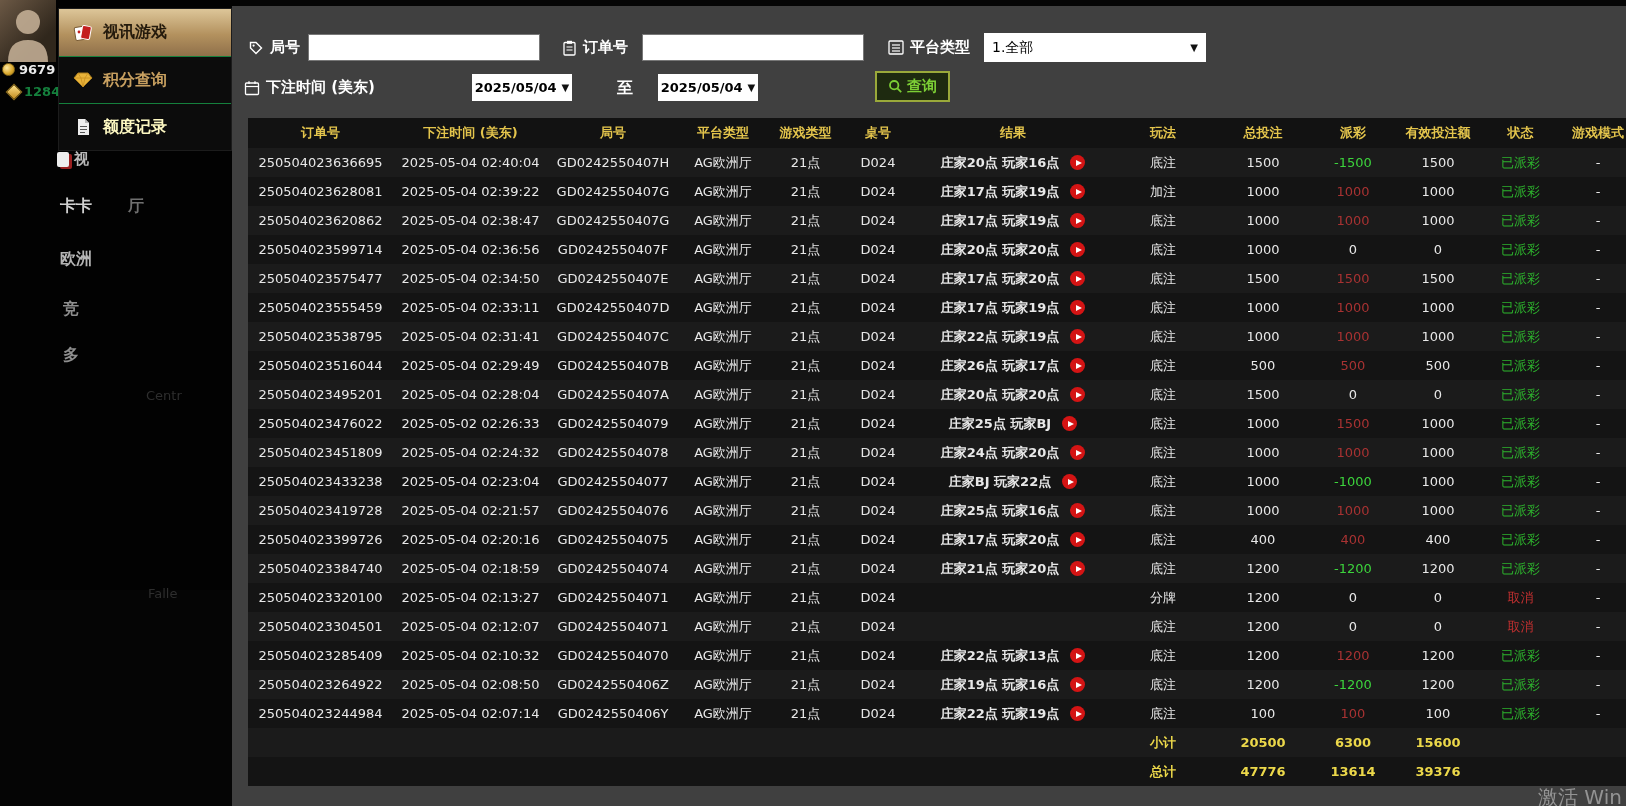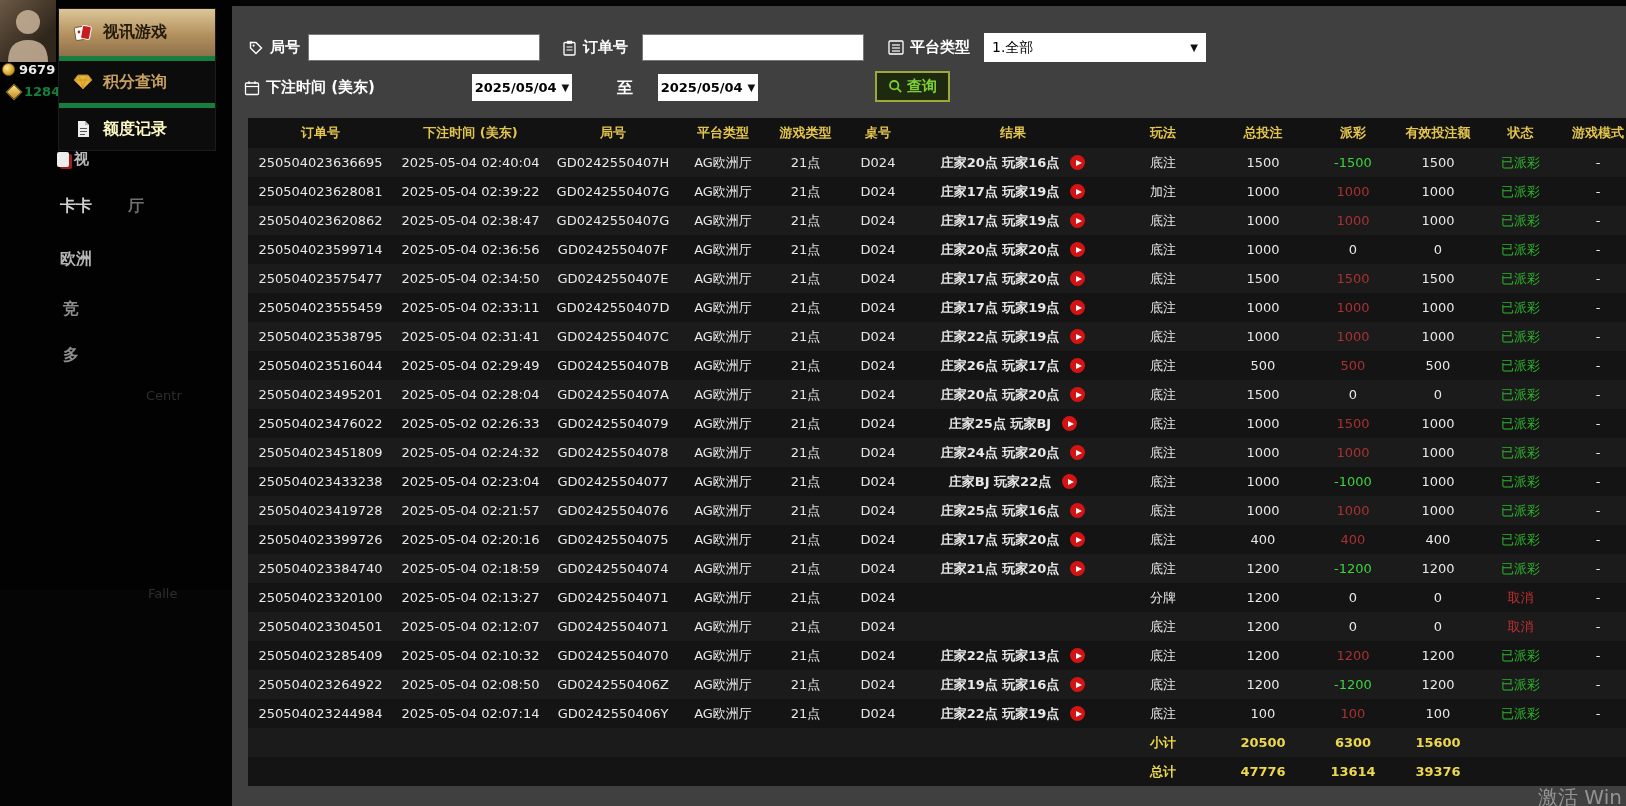--- a/index.html
+++ b/index.html
@@ -28,23 +28,23 @@
   .frag-kaka { left:60px; top:196px; color:#cfcfcf; font-size:16px; }
   .frag-ting { left:128px; top:196px; color:#6f6f6f; font-size:16px; }
   .frag-ouzhou { left:60px; top:249px; color:#b5b5b5; font-size:16px; }
   .frag-jing { left:63px; top:299px; color:#8e8e8e; font-size:16px; }
   .frag-duo { left:63px; top:345px; color:#8e8e8e; font-size:16px; }
   .faint { position:absolute; color:#2e2e2e; font-size:13px; }
   .faint-1 { left:146px; top:388px; }
   .faint-2 { left:148px; top:586px; }
 
   
-  .sidebar { position:absolute; left:58px; top:8px; width:158px; background:#0c0c0c; border:1px solid #1c1c1c; }
+  .sidebar { position:absolute; left:58px; top:8px; width:174px; background:#0c0c0c; border:1px solid #1c1c1c; }
   .side-item { height:47px; display:flex; align-items:center; padding-left:13px; gap:9px;
-    font-size:16px; font-weight:bold; cursor:pointer; border-top:5px solid #15803d; background:#0c0c0c; }
+    font-size:16px; font-weight:bold; cursor:pointer; border-top:1px solid #15803d; background:#0c0c0c; }
   .side-item:first-child { border-top:none; }
   .side-item.active { background:linear-gradient(180deg,#ddc699 0%,#b3915e 55%,#8f704a 100%); color:#241a0c; border-top:none; }
   .side-item .lbl-gold { color:#c8a060; }
   .side-item .lbl-white { color:#fef9c3; }
   .s-icon { width:22px; height:20px; display:inline-flex; align-items:center; justify-content:center; }
 
   
   .main { position:absolute; left:232px; top:6px; width:1394px; height:806px; background:#404040; overflow:hidden; }
 
   

